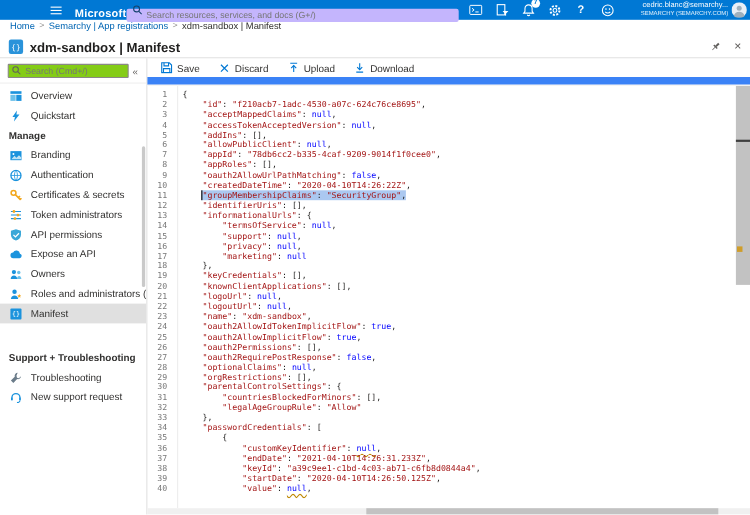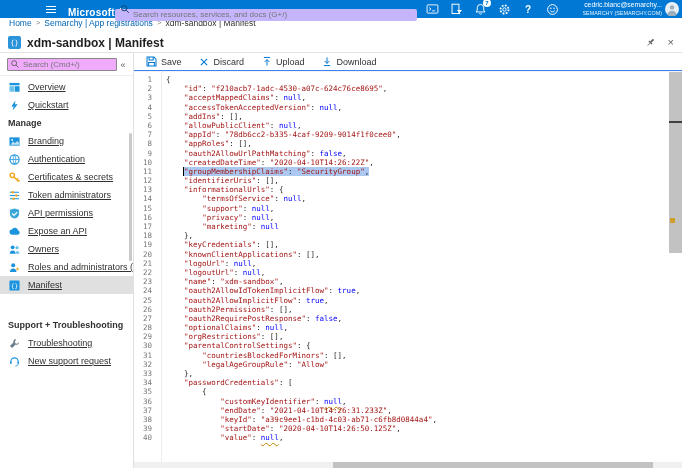--- a/index.html
+++ b/index.html
@@ -34,33 +34,33 @@
       font-family:"DejaVu Sans Mono",monospace;font-size:7px;margin-right:6px;}
   .page-title{font-size:12px;font-weight:bold;color:#201f1e;}
   .title-actions{position:absolute;right:8px;top:0;height:19px;display:flex;align-items:center;gap:12px;color:#605e5c;}
   .title-actions .x{font-size:11px;line-height:11px;cursor:pointer;}
   
   .main{display:flex;height:415px;}
   .sidebar{position:relative;width:133px;flex:none;border-right:1px solid #e1e1e1;font-size:9px;overflow:hidden;}
   .side-search{display:flex;align-items:center;margin:5px 4px 4px 7px;}
   .side-search .box{position:relative;flex:1;}
   .side-search input{width:100%;height:13px;box-sizing:border-box;border:1px solid #8a8886;border-radius:1px;
-      font-family:"Liberation Sans",sans-serif;font-size:8px;color:#605e5c;padding:0 2px 0 15px;outline:none;background:#f0abfc;}
+      font-family:"Liberation Sans",sans-serif;font-size:8px;color:#605e5c;padding:0 2px 0 15px;outline:none;background:#84cc16;}
   .side-search .mag{position:absolute;left:3px;top:1px;color:#605e5c;}
   .collapse{width:12px;text-align:center;color:#605e5c;font-size:9px;cursor:pointer;}
   .side-div{border-bottom:1px solid #efefef;margin:0 0 2px 0;}
-  .side-item{height:18px;display:flex;align-items:center;padding-left:9px;gap:8px;cursor:pointer;white-space:nowrap;text-decoration:underline;}
+  .side-item{height:18px;display:flex;align-items:center;padding-left:9px;gap:8px;cursor:pointer;white-space:nowrap;}
   .side-item .ic{width:11px;height:11px;flex:none;display:flex;align-items:center;justify-content:center;}
   .side-item.selected{background:var(--side-sel,#e0e0e0);}
   .side-header{height:18px;display:flex;align-items:center;padding-left:8px;font-weight:bold;white-space:nowrap;}
   .side-header.spaced{margin-top:22px;}
   .side-thumb{position:absolute;right:1px;top:80px;width:3px;height:128px;background:#c9c9c9;border-radius:2px;}
   
   .content{flex:1;display:flex;flex-direction:column;position:relative;min-width:0;}
-  .toolbar{height:17px;display:flex;align-items:center;padding-left:12px;gap:17px;border-bottom:1px solid #3b82f6;}
+  .toolbar{height:17px;display:flex;align-items:center;padding-left:12px;gap:17px;border-bottom:7px solid #3b82f6;}
   .tb-btn{display:flex;align-items:center;gap:4px;font-size:9px;color:#323130;cursor:pointer;white-space:nowrap;}
   .tb-btn .bic{width:11px;height:11px;display:flex;align-items:center;justify-content:center;color:var(--accent,#0078d4);}
   .info{height:28px;box-sizing:border-box;padding:4px 12px 0;font-size:8.8px;line-height:10.4px;color:#323130;}
   .info a{color:var(--link,#0065b3);text-decoration:none;cursor:pointer;}
   
   .editor{position:relative;flex:1;overflow:hidden;border-top:1px solid #f3f2f1;
       font-family:"DejaVu Sans Mono",monospace;font-size:7.5px;line-height:9.2px;color:#201f1e;}
   .gutterline{position:absolute;left:27px;top:0;bottom:6px;width:1px;background:#ededed;}
   .lines{position:absolute;left:0;right:13px;top:3px;}
   .row{display:flex;height:9.2px;white-space:pre;}

